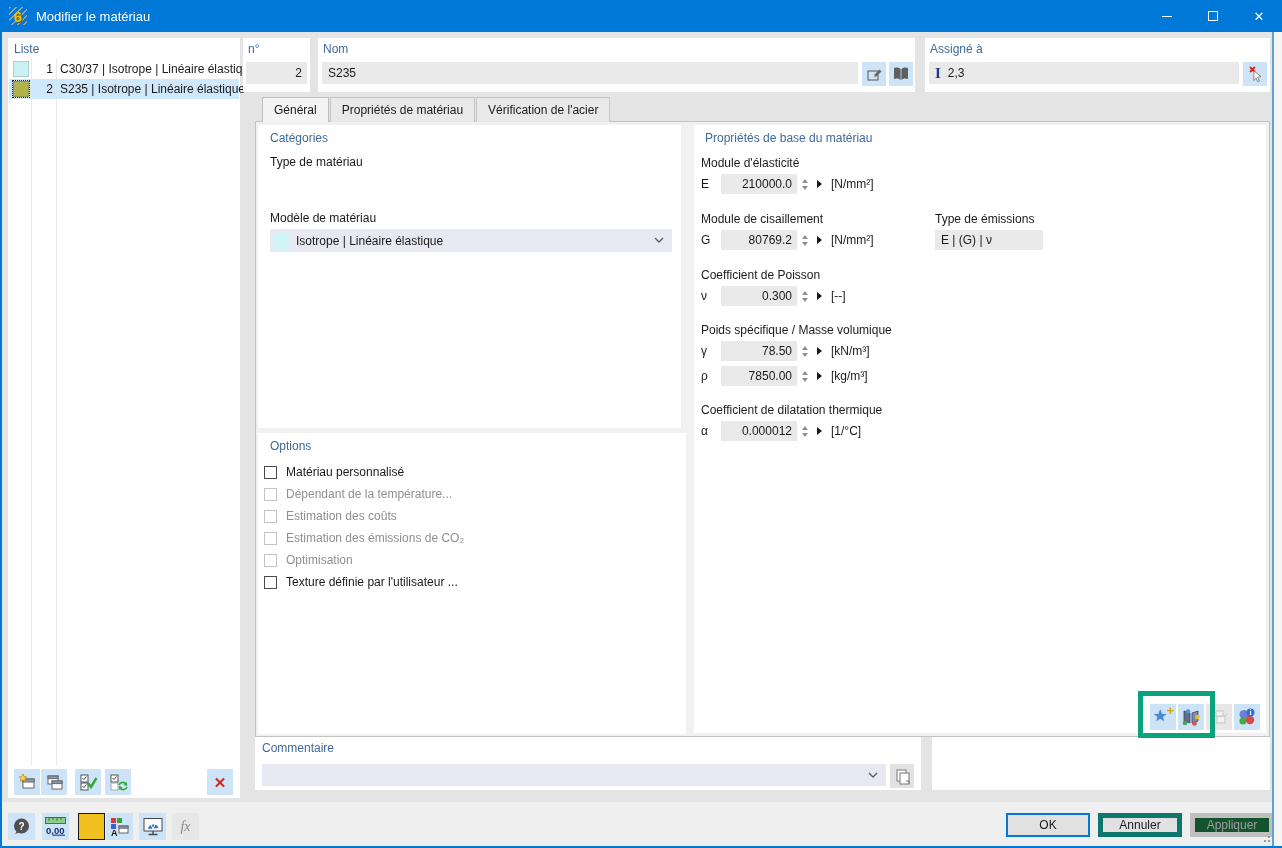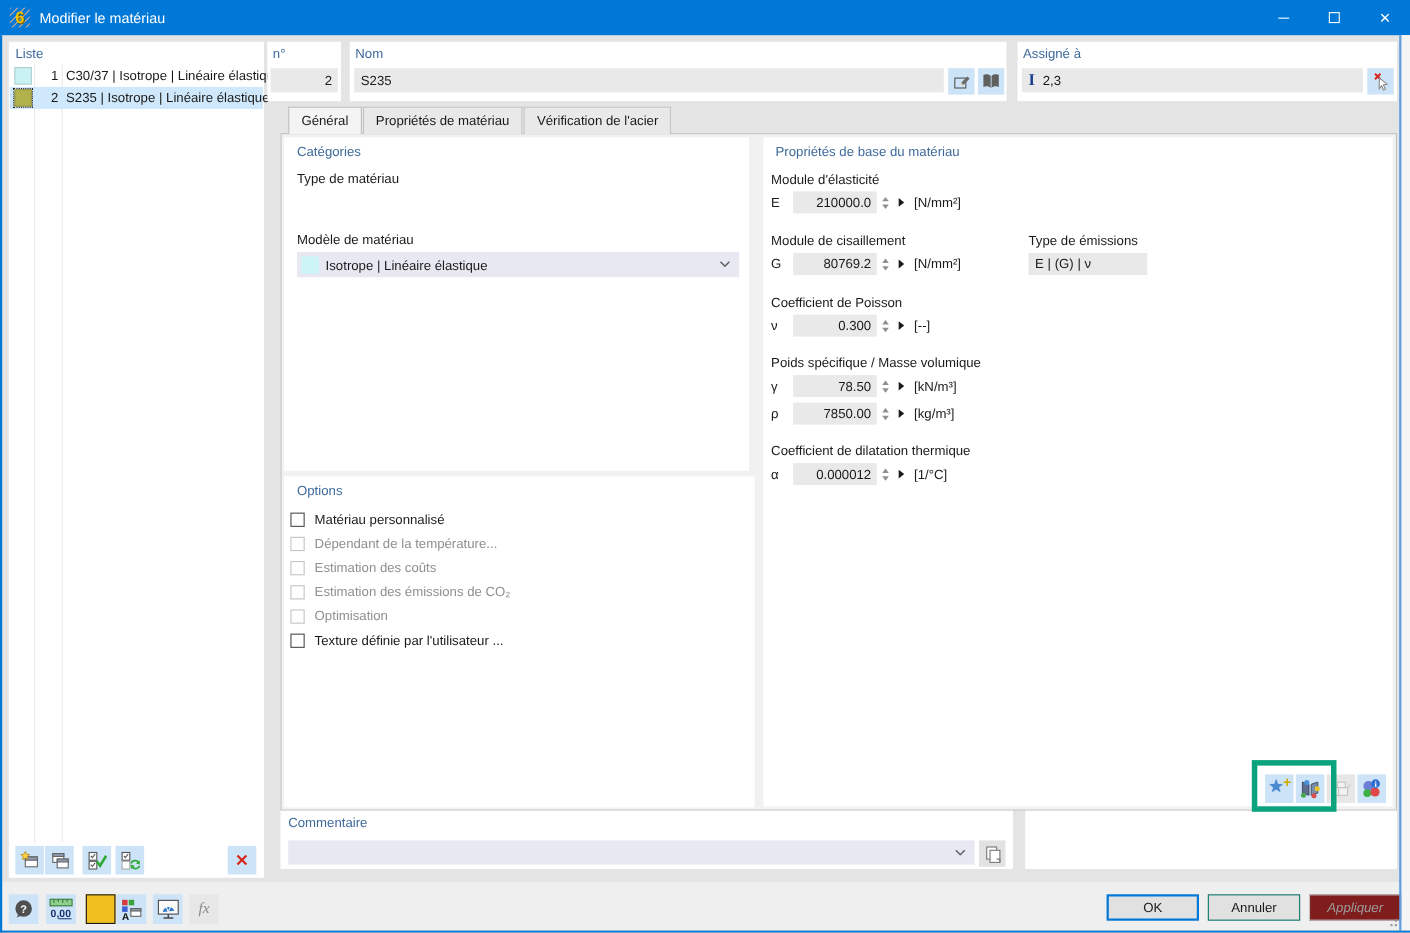--- a/index.html
+++ b/index.html
@@ -71,23 +71,23 @@
   .spin{width:12px;height:18px;display:flex;flex-direction:column;align-items:center;justify-content:center;gap:3px;flex:none;margin-left:2px;}
   .sp-up{width:0;height:0;border-left:3.5px solid transparent;border-right:3.5px solid transparent;border-bottom:4px solid #8f8f8f;}
   .sp-dn{width:0;height:0;border-left:3.5px solid transparent;border-right:3.5px solid transparent;border-top:4px solid #8f8f8f;}
   .fly{width:0;height:0;border-left:5px solid #1a1a1a;border-top:4px solid transparent;border-bottom:4px solid transparent;margin-left:6px;flex:none;}
   .punit{margin-left:9px;white-space:nowrap;}
   .deffield{position:absolute;background:#e9e9e9;height:20px;line-height:20px;padding-left:6px;}
   
   .combo{position:absolute;background:#e8e8f2;height:22px;}
   
   #botBar{left:0;top:802px;width:1282px;height:44px;background:#efefef;}
-  .btn{position:absolute;width:84px;height:24px;background:#e1e1e1;border:1px solid #0f766e;display:flex;align-items:center;justify-content:center;}
+  .btn{position:absolute;width:84px;height:24px;background:#e1e1e1;border:5px solid #0f766e;display:flex;align-items:center;justify-content:center;}
   .btn.default{border:2px solid #0078d7;}
-  .btn.dis{border-color:#c0c0c0;background:#7f1d1d;color:#9d9d9d;font-style:italic;}
+  .btn.dis{border-color:#c0c0c0;background:#14532d;color:#9d9d9d;}
   
   #anno{left:1138px;top:691px;width:77px;height:47px;border:5px solid #0ba27e;z-index:9;}
   .grip{position:absolute;width:2px;height:2px;background:#9a9a9a;}
   .redx{color:#d6281a;font-weight:bold;font-size:15px;line-height:1;}
   .fx{font-family:"Liberation Serif",serif;font-style:italic;color:#8a8a8a;font-size:14px;}
   .ibeam{font-family:"Liberation Serif",serif;font-weight:bold;color:#1a3f8f;font-size:15px;line-height:1;margin:0 7px 0 6px;}
   .star-wrap{position:relative;width:20px;height:20px;}
   .star-wrap .st{position:absolute;left:0;top:1px;color:#4a8ad4;font-size:16px;line-height:1;text-shadow:0 0 1px #2f6db0;}
   .star-wrap .pl{position:absolute;right:-1px;top:-4px;color:#cfa800;font-size:13px;font-weight:bold;}
 </style>

